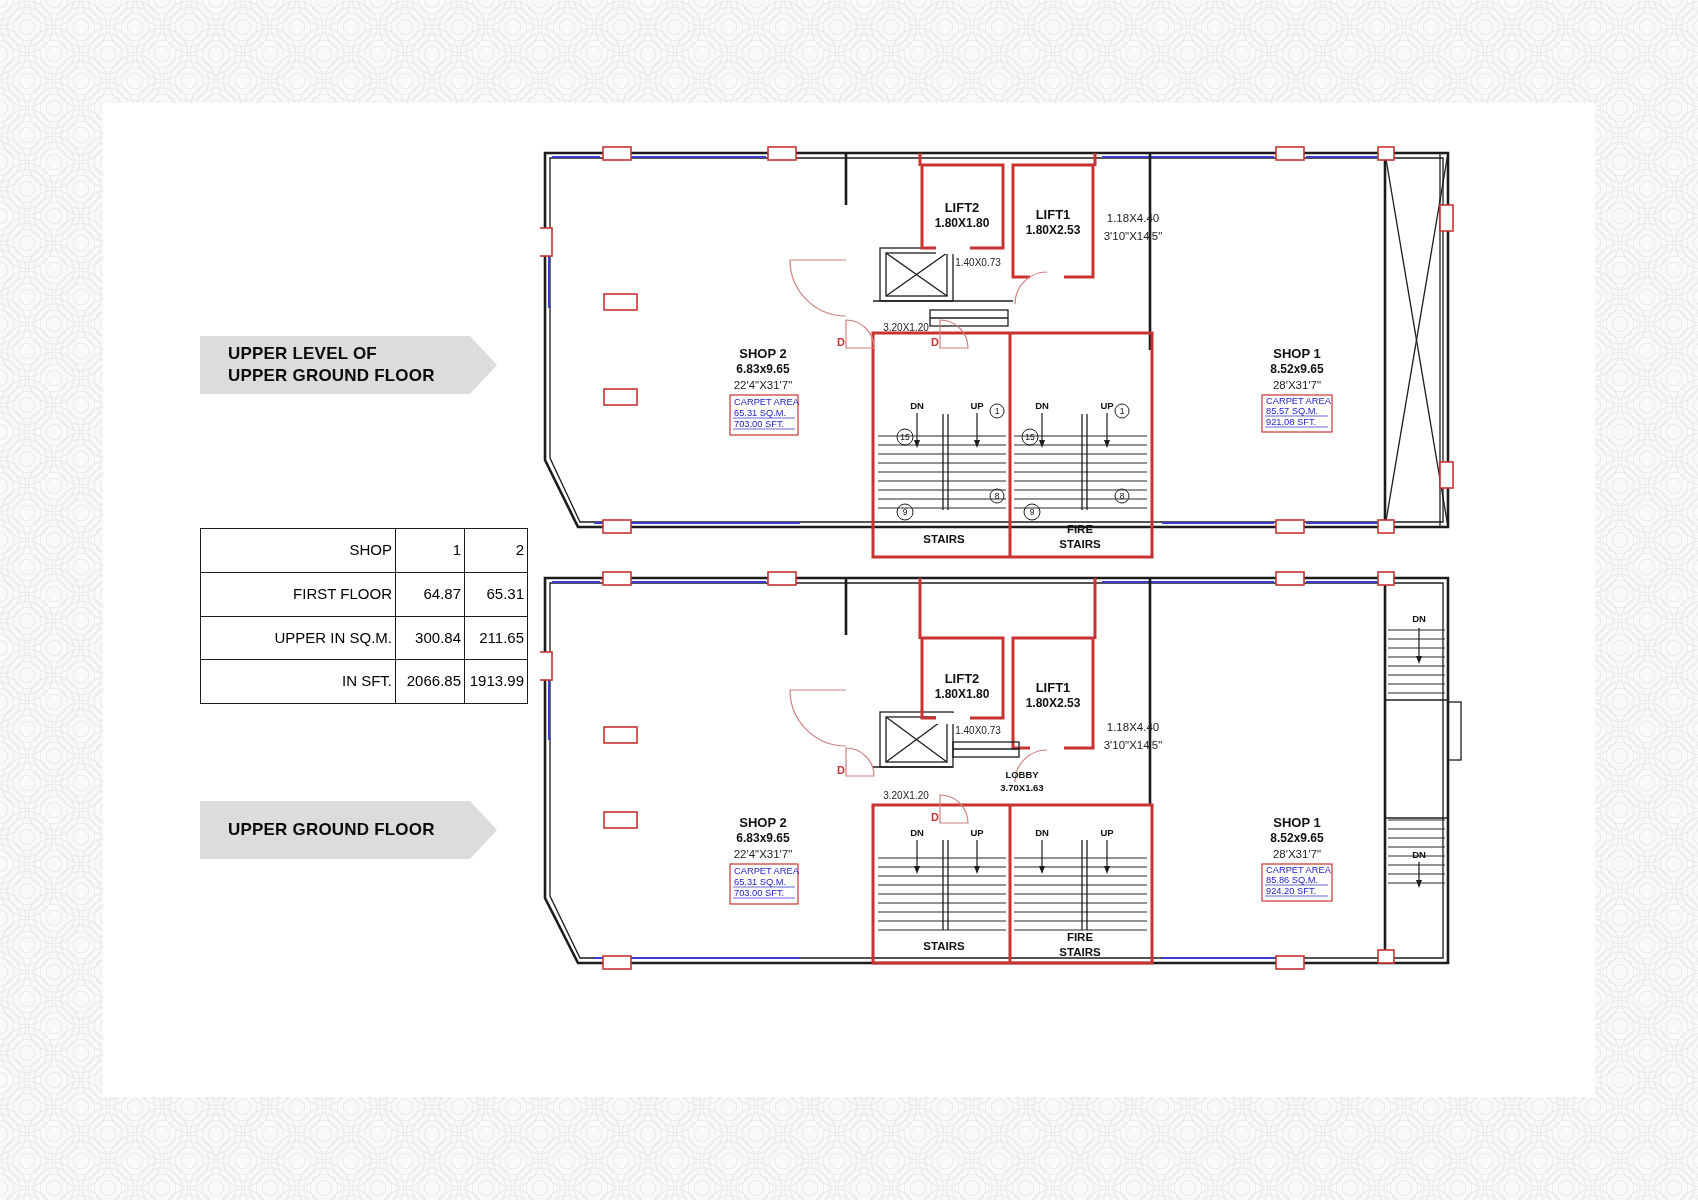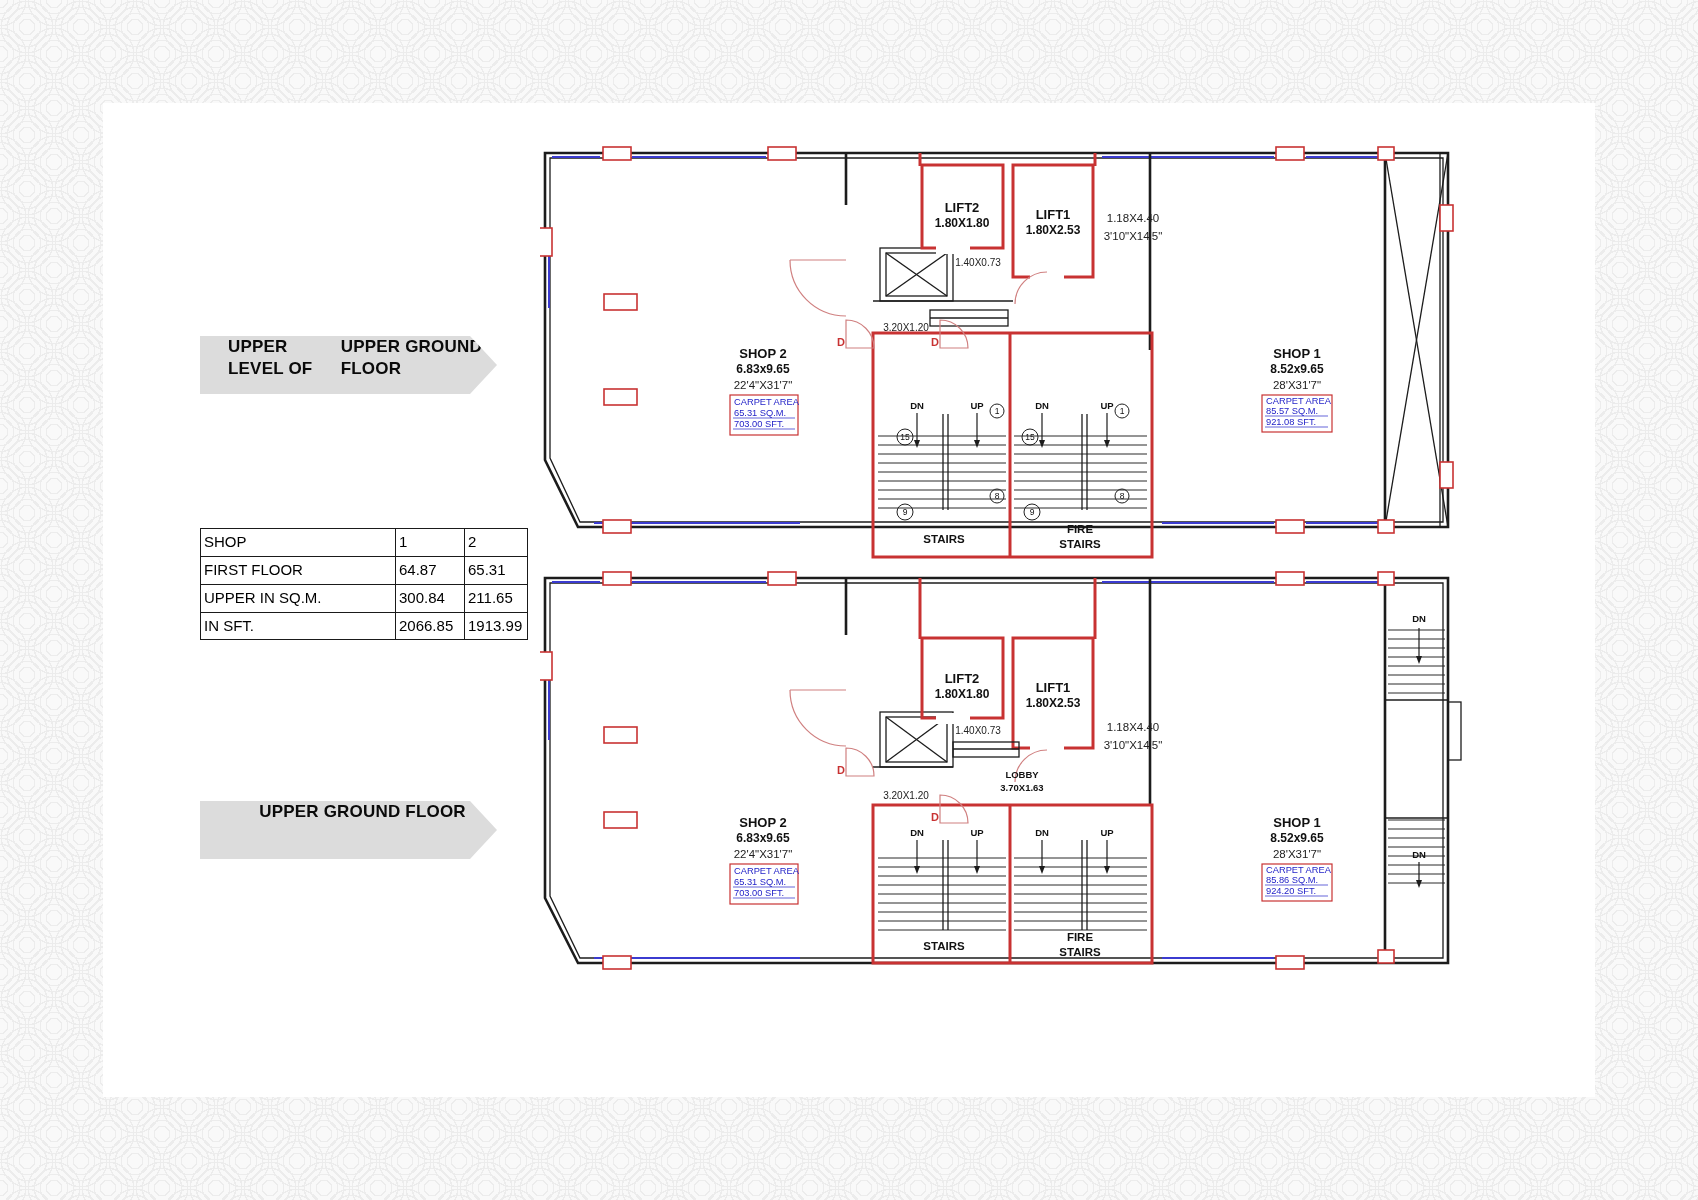--- a/index.html
+++ b/index.html
@@ -9,26 +9,26 @@
       radial-gradient(circle at 0 0, transparent 7px,#ececec 7px,#ececec 8.5px,transparent 8.5px,transparent 13px,#ececec 13px,#ececec 14.5px,transparent 14.5px,transparent 19px,#ececec 19px,#ececec 20.5px,transparent 20.5px,transparent 25px,#ececec 25px,#ececec 26.5px,transparent 26.5px),
       radial-gradient(circle at 100% 0, transparent 7px,#ececec 7px,#ececec 8.5px,transparent 8.5px,transparent 13px,#ececec 13px,#ececec 14.5px,transparent 14.5px,transparent 19px,#ececec 19px,#ececec 20.5px,transparent 20.5px,transparent 25px,#ececec 25px,#ececec 26.5px,transparent 26.5px),
       radial-gradient(circle at 0 100%, transparent 7px,#ececec 7px,#ececec 8.5px,transparent 8.5px,transparent 13px,#ececec 13px,#ececec 14.5px,transparent 14.5px,transparent 19px,#ececec 19px,#ececec 20.5px,transparent 20.5px,transparent 25px,#ececec 25px,#ececec 26.5px,transparent 26.5px),
       radial-gradient(circle at 100% 100%, transparent 7px,#ececec 7px,#ececec 8.5px,transparent 8.5px,transparent 13px,#ececec 13px,#ececec 14.5px,transparent 14.5px,transparent 19px,#ececec 19px,#ececec 20.5px,transparent 20.5px,transparent 25px,#ececec 25px,#ececec 26.5px,transparent 26.5px),
       radial-gradient(circle at 50% 50%, transparent 7px,#ececec 7px,#ececec 8.5px,transparent 8.5px,transparent 13px,#ececec 13px,#ececec 14.5px,transparent 14.5px,transparent 19px,#ececec 19px,#ececec 20.5px,transparent 20.5px,transparent 25px,#ececec 25px,#ececec 26.5px,transparent 26.5px);
     background-size:54px 54px;
     font-family:"Liberation Sans",sans-serif;}
   .sheet{position:absolute;left:103px;top:103px;width:1492px;height:994px;background:#ffffff;}
   .banner{position:absolute;left:200px;width:297px;height:58px;background:#dcdcdc;
     clip-path:polygon(0 0,270px 0,100% 50%,270px 100%,0 100%);
-    display:flex;flex-direction:row;justify-content:center;padding-left:28px;box-sizing:border-box;
+    display:flex;flex-direction:column;justify-content:center;padding-left:28px;box-sizing:border-box;
     font-weight:bold;font-size:17px;color:#0a0a0a;line-height:1.32;letter-spacing:.2px;}
   .banner-top{top:336px;}
   .banner-bottom{top:801px;}
   .area-table{position:absolute;left:200px;top:528px;border-collapse:collapse;font-size:15px;color:#000;background:#fff;}
-  .area-table td{border:1.6px solid #1a1a1a;text-align:left;padding:4px 3px;line-height:1.25;}
+  .area-table td{border:1.6px solid #1a1a1a;text-align:right;padding:12px 3px;line-height:1.25;}
   .area-table td.lbl{width:188px;}
   .area-table td.n1{width:62px;}
   .area-table td.n2{width:56px;}
   .r-h{height:28px;} .r-s{height:24px;} .r-d{height:50px;}
   svg.plan{position:absolute;}
   .wb{stroke:#1c1c1c;stroke-width:2.6;fill:none;stroke-linejoin:miter;}
   .wb1{stroke:#1c1c1c;stroke-width:1.3;fill:none;}
   .wr{stroke:#c83232;stroke-width:3;fill:none;}
   .wr1{stroke:#c83232;stroke-width:1.6;fill:#ffffff;}
   .win{stroke:#3b3bd0;stroke-width:2;}

